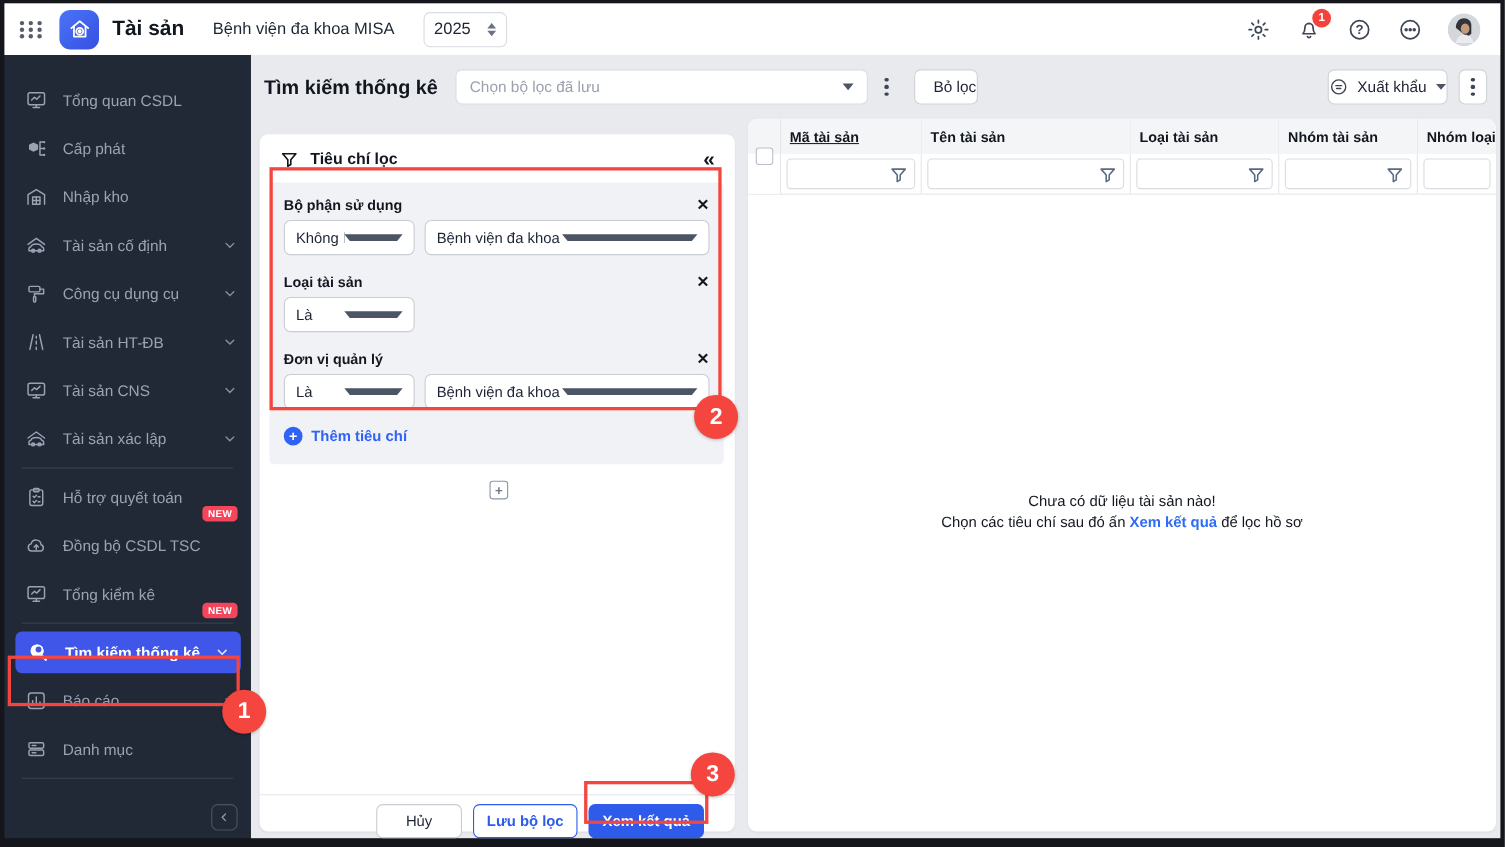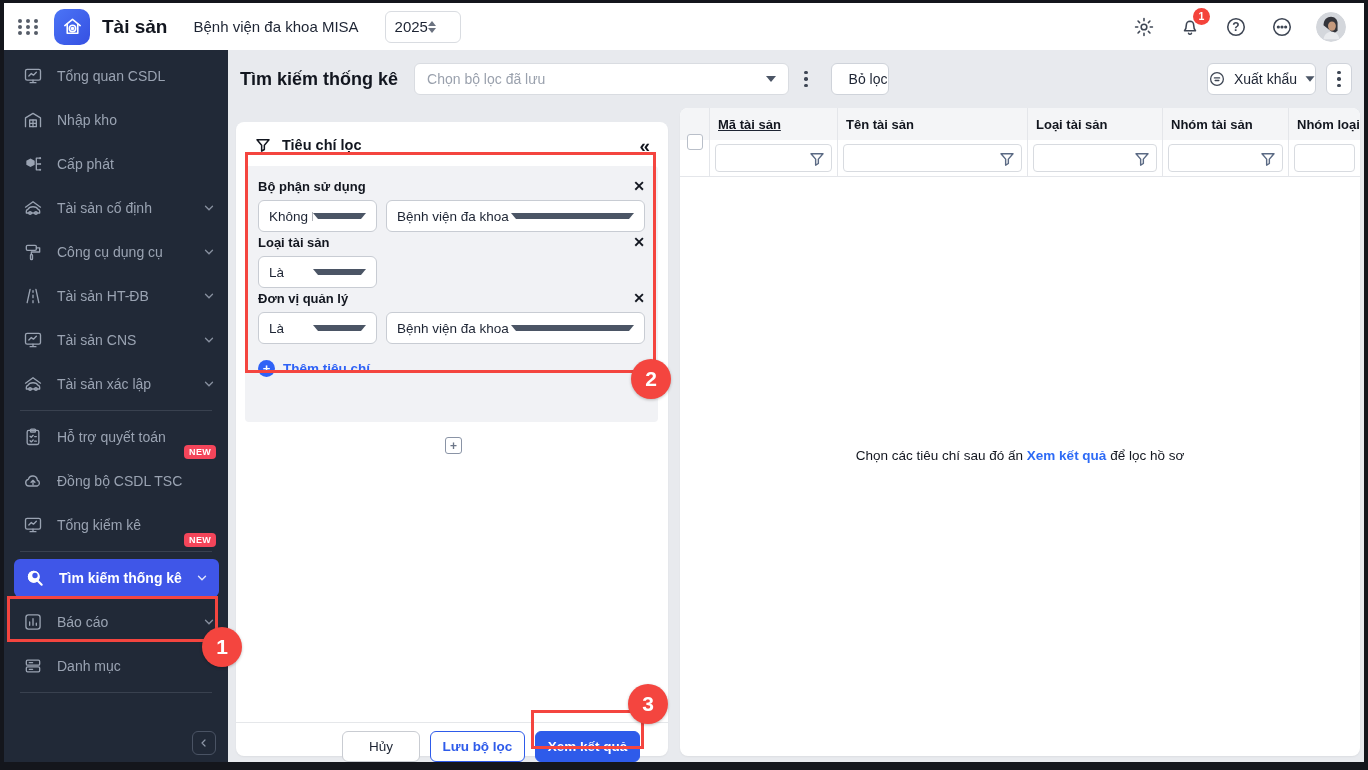--- a/index.html
+++ b/index.html
@@ -11,35 +11,35 @@
   
   .topbar { position:absolute; left:4px; top:3px; right:4px; height:47px; background:#fff;
             display:flex; align-items:center; z-index:2; }
   .grid-btn { margin-left:14px; display:grid; grid-template-columns:repeat(3,6px); grid-gap:2px; cursor:pointer; }
   .grid-btn i { width:4px; height:4px; border-radius:50%; background:#565d68; }
   .applogo { width:36px; height:36px; border-radius:10px; margin-left:14px;
              background:linear-gradient(135deg,#4b74f6,#3550e2); display:flex; align-items:center; justify-content:center; }
   .app-title { font-size:19px; font-weight:700; margin-left:12px; color:#12161f; }
   .org-name { font-size:15px; margin-left:26px; color:#1d2433; }
   .year-box { margin-left:26px; width:76px; height:32px; border:1px solid #d9dce1; border-radius:6px;
-              display:flex; align-items:center; padding:0 9px; cursor:pointer; }
+              display:flex; align-items:center; justify-content:space-between; padding:0 9px; cursor:pointer; }
   .year-box .yr { font-size:15px; }
   .spin { display:flex; flex-direction:column; gap:2px; }
   .spin i { width:0; height:0; border-left:4px solid transparent; border-right:4px solid transparent; }
   .spin .up { border-bottom:5px solid #6b7280; }
   .spin .dn { border-top:5px solid #6b7280; }
   .topbar-right { margin-left:auto; display:flex; align-items:center; gap:22px; margin-right:18px; }
   .tb-ic { position:relative; width:24px; height:24px; display:flex; align-items:center; justify-content:center; cursor:pointer; color:#3e4654; }
   .badge { position:absolute; top:-7px; right:-8px; min-width:17px; height:17px; border-radius:9px; background:#f4433b;
            color:#fff; font-size:10.5px; font-weight:700; display:flex; align-items:center; justify-content:center; padding:0 4px; }
   .avatar { width:30px; height:30px; border-radius:50%; overflow:hidden; cursor:pointer; }
 
   
   .sidebar { position:absolute; left:4px; top:50px; width:224px; bottom:8px; background:#212937; color:#9aa3b2; z-index:2; }
-  .sb-list { padding-top:4px; }
+  .sb-list { padding-top:19px; }
   .sb-item { height:44px; display:flex; align-items:center; gap:13px; padding:0 12px 0 18px; font-size:14px; cursor:pointer; }
   .sb-ic { width:22px; height:22px; flex:none; display:flex; align-items:center; justify-content:center; }
   .sb-label { flex:1; white-space:nowrap; overflow:hidden; }
   .sb-chev { width:14px; height:14px; flex:none; opacity:.85; }
   .new-badge { background:#f4455a; color:#fff; font-size:9px; font-weight:700; border-radius:4px; padding:2px 5px; letter-spacing:.3px;margin-top:29px; }
   .sb-div { height:1px; background:#39414f; margin:4px 16px; }
   .sb-item.active { height:44px; padding:0; }
   .sb-item.active .pill { margin:0 10px; height:38px; width:100%; background:#3f56e8; border-radius:6px; color:#fff;
              display:flex; align-items:center; gap:13px; padding:0 10px 0 10px; font-weight:700; }
   .sb-bottom { position:absolute; bottom:0; left:0; right:0; height:38px; }
@@ -63,21 +63,21 @@
   .btn-export .caret { transform:scale(.9); }
   .hdr-dots-box { width:26px; height:32px; background:#fff; border:1px solid #cfd3da; border-radius:6px; margin:0 12px 0 10px; }
 
   
   .filter-panel { position:absolute; left:8px; top:72px; width:432px; bottom:6px; background:#fff; border-radius:8px;
                   box-shadow:0 1px 2px rgba(0,0,0,.05); }
   .fp-head { height:46px; display:flex; align-items:center; padding:0 18px; }
   .fp-title { font-size:14.5px; font-weight:700; margin-left:10px; color:#12161f; }
   .fp-collapse { margin-left:auto; font-size:19px; font-weight:700; color:#12161f; cursor:pointer; line-height:1; }
   .fsection { position:absolute; left:9px; right:10px; top:44px; height:256px; background:#f1f2f5; border-radius:4px; padding:10px 13px 0; }
-  .fgroup { }
+  .fgroup { margin-bottom:14px; }
   .fg-head { display:flex; align-items:center; height:20px; margin-bottom:4px; }
   .fg-label { font-size:13px; font-weight:700; color:#12161f; }
   .fg-x { margin-left:auto; font-size:14px; font-weight:700; color:#12161f; cursor:pointer; line-height:1; }
   .fg-row { display:flex; gap:9px; }
   .fselect { height:32px; background:#fff; border:1px solid #c8ccd3; border-radius:6px; display:flex; align-items:center;
              padding:0 10px; font-size:13.5px; cursor:pointer; }
   .fselect span { flex:1; white-space:nowrap; overflow:hidden; }
   .fselect.op { width:119px; flex:none; }
   .fselect.val { flex:1; }
   .add-criteria { display:flex; align-items:center; gap:8px; color:#2f62f6; font-size:13.5px; font-weight:600; cursor:pointer; margin-top:16px; }
@@ -197,38 +197,38 @@
           <rect x="3" y="4" width="18" height="13" rx="2"></rect>
             <path d="M7 12l3-3 2.5 2L16 7.5"></path>
             <path d="M12 17v3M8.5 20h7"></path>
         </svg>
         </span>
       <span class="sb-label">Tổng quan CSDL</span>
     </div>
     <div class="sb-item">
       <span class="sb-ic">
         <svg width="20" height="20" viewBox="0 0 24 24" fill="none" stroke="currentColor" stroke-width="1.6" stroke-linecap="round" stroke-linejoin="round">
-          <path d="M3 20V9.5L12 4l9 5.5V20"></path>
-            <rect x="8" y="12" width="8" height="8"></rect>
-            <path d="M8 16h8M12 12v8"></path>
-        </svg>
-        </span>
-      <span class="sb-label">Nhập kho</span>
-    </div>
-    <div class="sb-item">
-      <span class="sb-ic">
-        <svg width="20" height="20" viewBox="0 0 24 24" fill="none" stroke="currentColor" stroke-width="1.6" stroke-linecap="round" stroke-linejoin="round">
           <path d="M4 8l5-2.5L14 8v5l-5 2.5L4 13z" fill="currentColor" stroke="none"></path>
             <path d="M16 5h3M16 12h3M16 19h3M16 5v14"></path>
           <circle cx="20.5" cy="5" r="1.3" fill="currentColor" stroke="none"></circle>
             <circle cx="20.5" cy="12" r="1.3" fill="currentColor" stroke="none"></circle>
             <circle cx="20.5" cy="19" r="1.3" fill="currentColor" stroke="none"></circle>
         </svg>
         </span>
       <span class="sb-label">Cấp phát</span>
+    </div>
+    <div class="sb-item">
+      <span class="sb-ic">
+        <svg width="20" height="20" viewBox="0 0 24 24" fill="none" stroke="currentColor" stroke-width="1.6" stroke-linecap="round" stroke-linejoin="round">
+          <path d="M3 20V9.5L12 4l9 5.5V20"></path>
+            <rect x="8" y="12" width="8" height="8"></rect>
+            <path d="M8 16h8M12 12v8"></path>
+        </svg>
+        </span>
+      <span class="sb-label">Nhập kho</span>
     </div>
     <div class="sb-item">
       <span class="sb-ic">
         <svg width="20" height="20" viewBox="0 0 24 24" fill="none" stroke="currentColor" stroke-width="1.6" stroke-linecap="round" stroke-linejoin="round">
           <path d="M3 11l9-6.5L21 11"></path>
             <path d="M6 13.5c.8-1.8 2-3 6-3s5.2 1.2 6 3c1 .3 2 .8 2 2v2.5h-16V15.5c0-1.2 1-1.7 2-2z"></path>
           <circle cx="8.5" cy="18" r="1.6"></circle>
             <circle cx="15.5" cy="18" r="1.6"></circle>
         </svg>
         </span>
@@ -523,20 +523,21 @@
       <div class="tcol col-4">
         <div class="hcell">Nhóm loại t</div>
         <div class="fcell">
             <div class="finput">
           <input style="">
         </div>
           </div>
       </div>
     </div>
     <div class="empty-state">
+      <div>Chưa có dữ liệu tài sản nào!</div>
       <div><span>Chọn các tiêu chí sau đó ấn </span><span class="empty-link">Xem kết quả</span><span> để lọc hồ sơ</span></div>
     </div>
   </div>
 </div>
 
 <div class="annot annot-box" style="left:7px; top:596px; width:211px; height:46px;"></div>
 <div class="annot annot-circle" style="left:202px; top:627px;">1</div>
 
 <div class="annot annot-box" style="left:245px; top:152px; width:411px; height:221px;"></div>
 <div class="annot annot-circle" style="left:631px; top:359px;">2</div>

